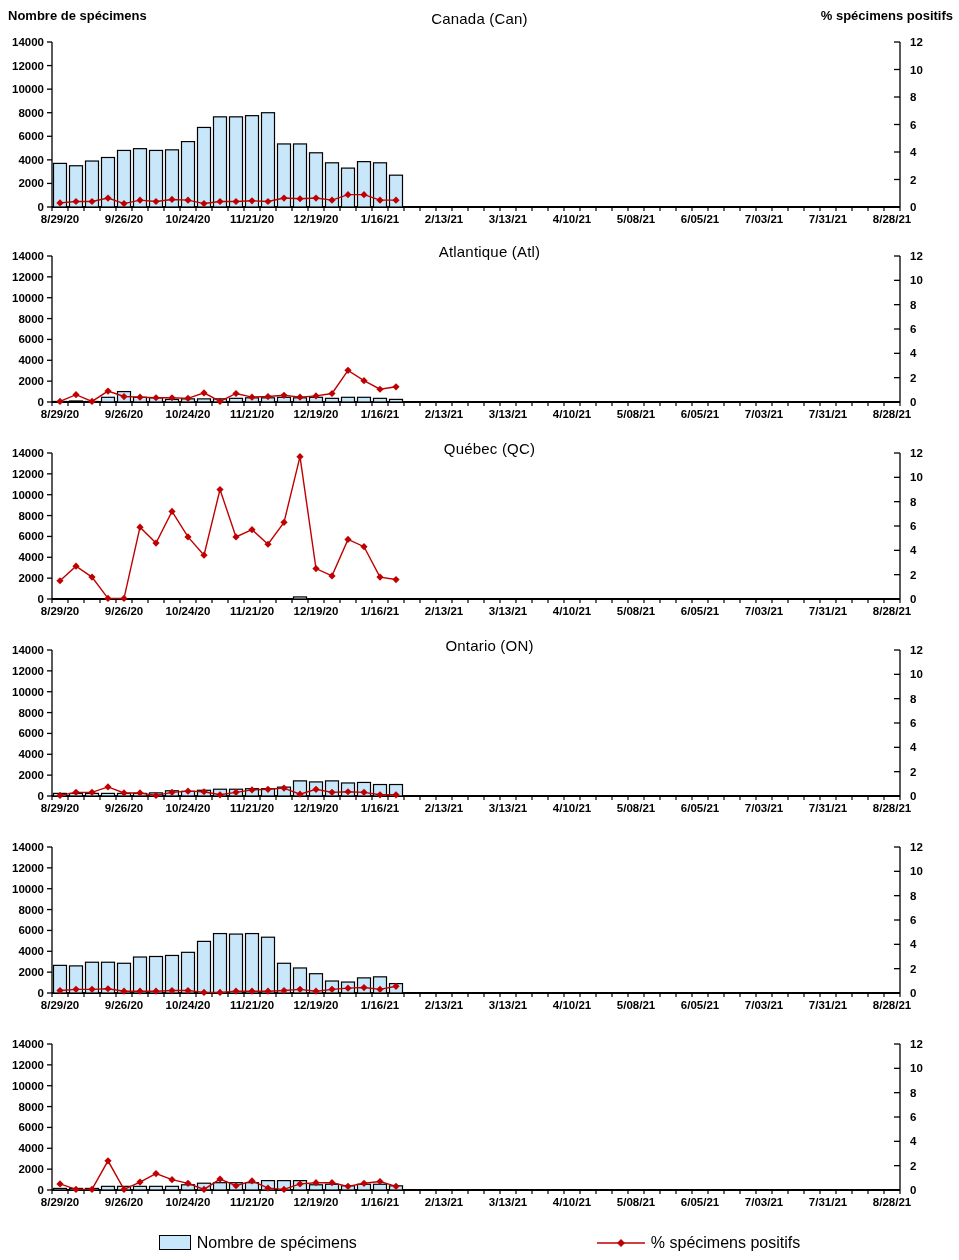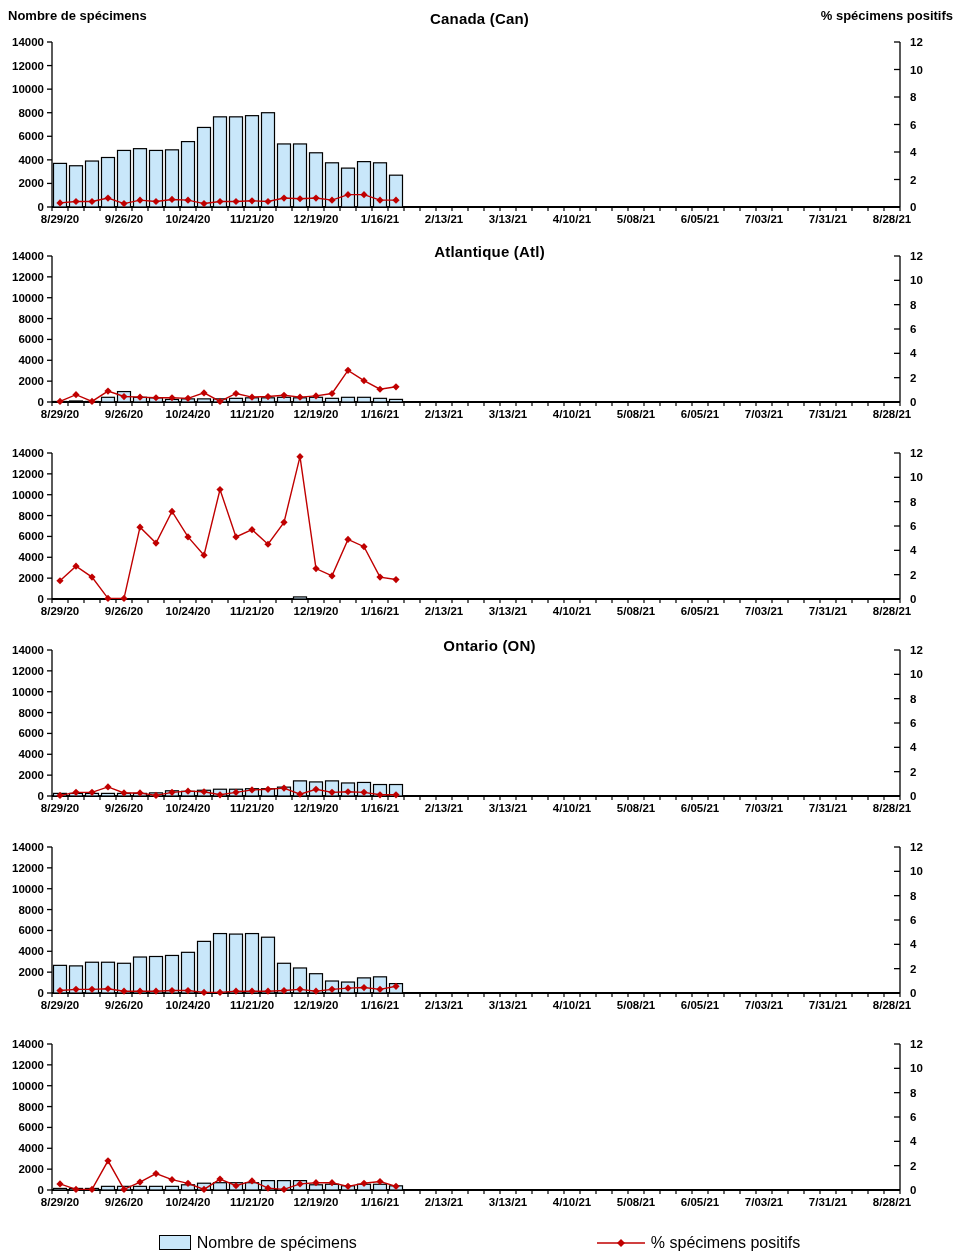--- a/index.html
+++ b/index.html
@@ -1,18 +1,18 @@
 <!DOCTYPE html>
 <html><head>
 <meta charset="utf-8">
 <style>
   html,body{margin:0;padding:0;background:#ffffff;}
   body{width:959px;height:1260px;font-family:"Liberation Sans",sans-serif;color:#000;overflow:hidden;}
   .chart-block{position:relative;width:959px;}
-  .chart-title{position:absolute;left:0;right:0;text-align:center;font-weight:bold;font-size:15px;letter-spacing:.2px;}
+  .chart-title{position:absolute;left:0;right:0;text-align:center;font-weight:normal;font-size:15px;letter-spacing:.2px;}
   .first .chart-title{top:10px;}
   .chart-block:not(.first) .chart-title{top:3px;padding-left:20px;}
   .axis-header{position:absolute;top:8px;font-weight:bold;font-size:13px;}
   .axis-header.left{left:8px;}
   .axis-header.right{right:6px;}
   svg{display:block;}
   svg text.tick{font-family:"Liberation Sans",sans-serif;font-size:11.5px;font-weight:bold;fill:#000;}
   .legend{height:35px;display:flex;align-items:center;justify-content:center;gap:240px;font-size:16px;}
   .legend-item{display:flex;align-items:center;gap:6px;}
   .swatch{width:30px;height:13px;border:1.4px solid #000;display:inline-block;}
@@ -322,20 +322,21 @@
         <path d="M 316 152.31666666666666 L 319.6 155.91666666666666 L 316 159.51666666666665 L 312.4 155.91666666666666 Z" fill="#C00000"></path>
         <path d="M 332 149.88333333333335 L 335.6 153.48333333333335 L 332 157.08333333333334 L 328.4 153.48333333333335 Z" fill="#C00000"></path>
         <path d="M 348 126.76666666666668 L 351.6 130.36666666666667 L 348 133.96666666666667 L 344.4 130.36666666666667 Z" fill="#C00000"></path>
         <path d="M 364 137.10833333333335 L 367.6 140.70833333333334 L 364 144.30833333333334 L 360.4 140.70833333333334 Z" fill="#C00000"></path>
         <path d="M 380 145.625 L 383.6 149.225 L 380 152.825 L 376.4 149.225 Z" fill="#C00000"></path>
         <path d="M 396 143.19166666666666 L 399.6 146.79166666666666 L 396 150.39166666666665 L 392.4 146.79166666666666 Z" fill="#C00000"></path>
       </svg>
   </div>
 
   <div class="chart-block" style="height: 197px;">
+    <div class="chart-title">Québec (QC)</div>
     <svg class="plot" width="959" height="197">
         <line x1="52" y1="16" x2="52" y2="162" stroke="#000" stroke-width="1.3"></line>
         <line x1="900" y1="16" x2="900" y2="162" stroke="#000" stroke-width="1.3"></line>
         <line x1="52" y1="162" x2="900" y2="162" stroke="#000" stroke-width="2"></line>
         <line x1="47" y1="162" x2="52" y2="162" stroke="#000" stroke-width="1.3"></line>
         <text x="44" y="166" text-anchor="end" class="tick">0</text>
         <line x1="47" y1="141.14285714285714" x2="52" y2="141.14285714285714" stroke="#000" stroke-width="1.3"></line>
         <text x="44" y="145.14285714285714" text-anchor="end" class="tick">2000</text>
         <line x1="47" y1="120.28571428571428" x2="52" y2="120.28571428571428" stroke="#000" stroke-width="1.3"></line>
         <text x="44" y="124.28571428571428" text-anchor="end" class="tick">4000</text>

